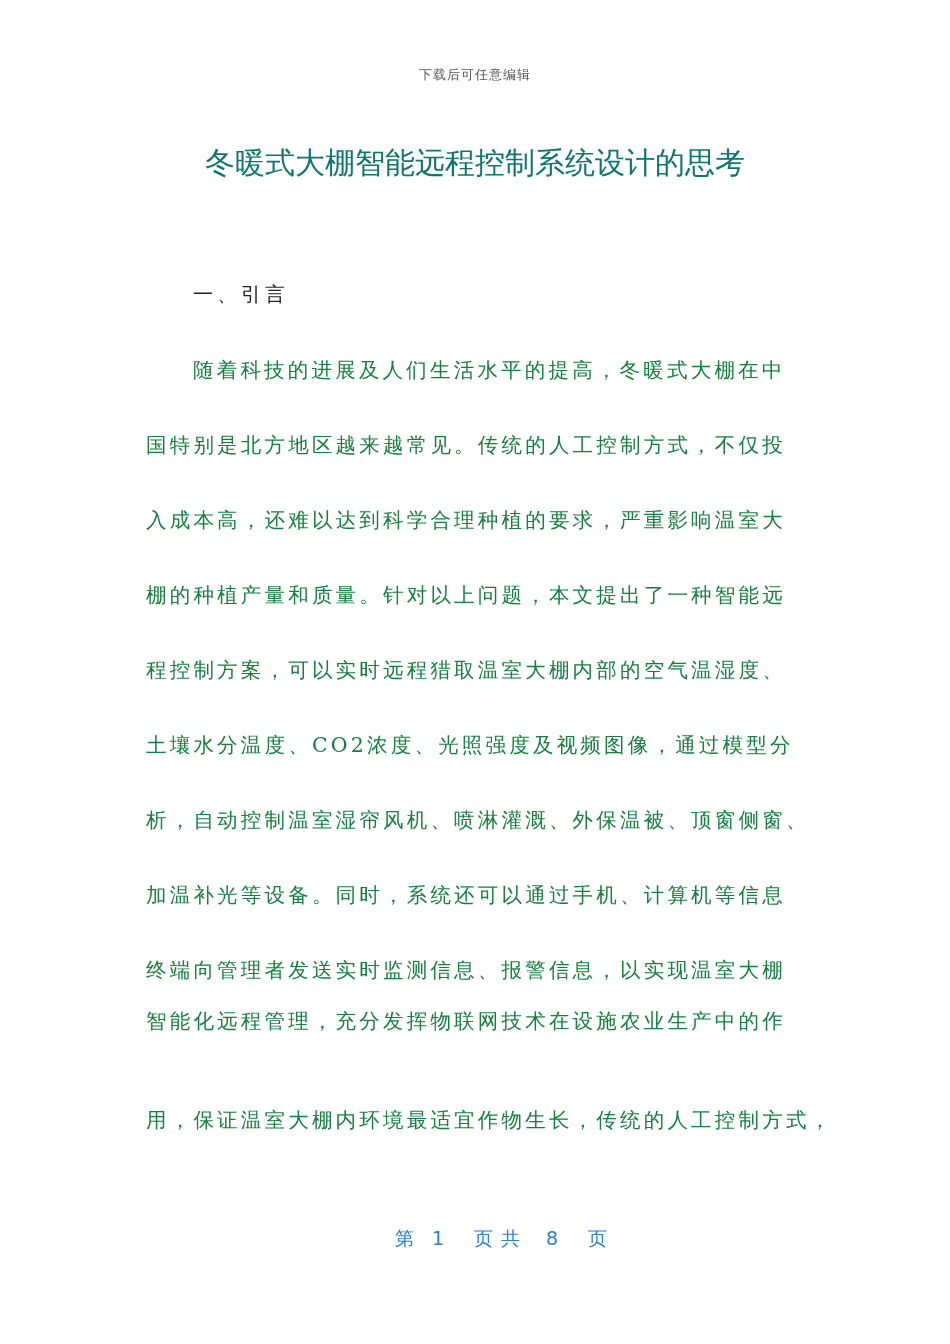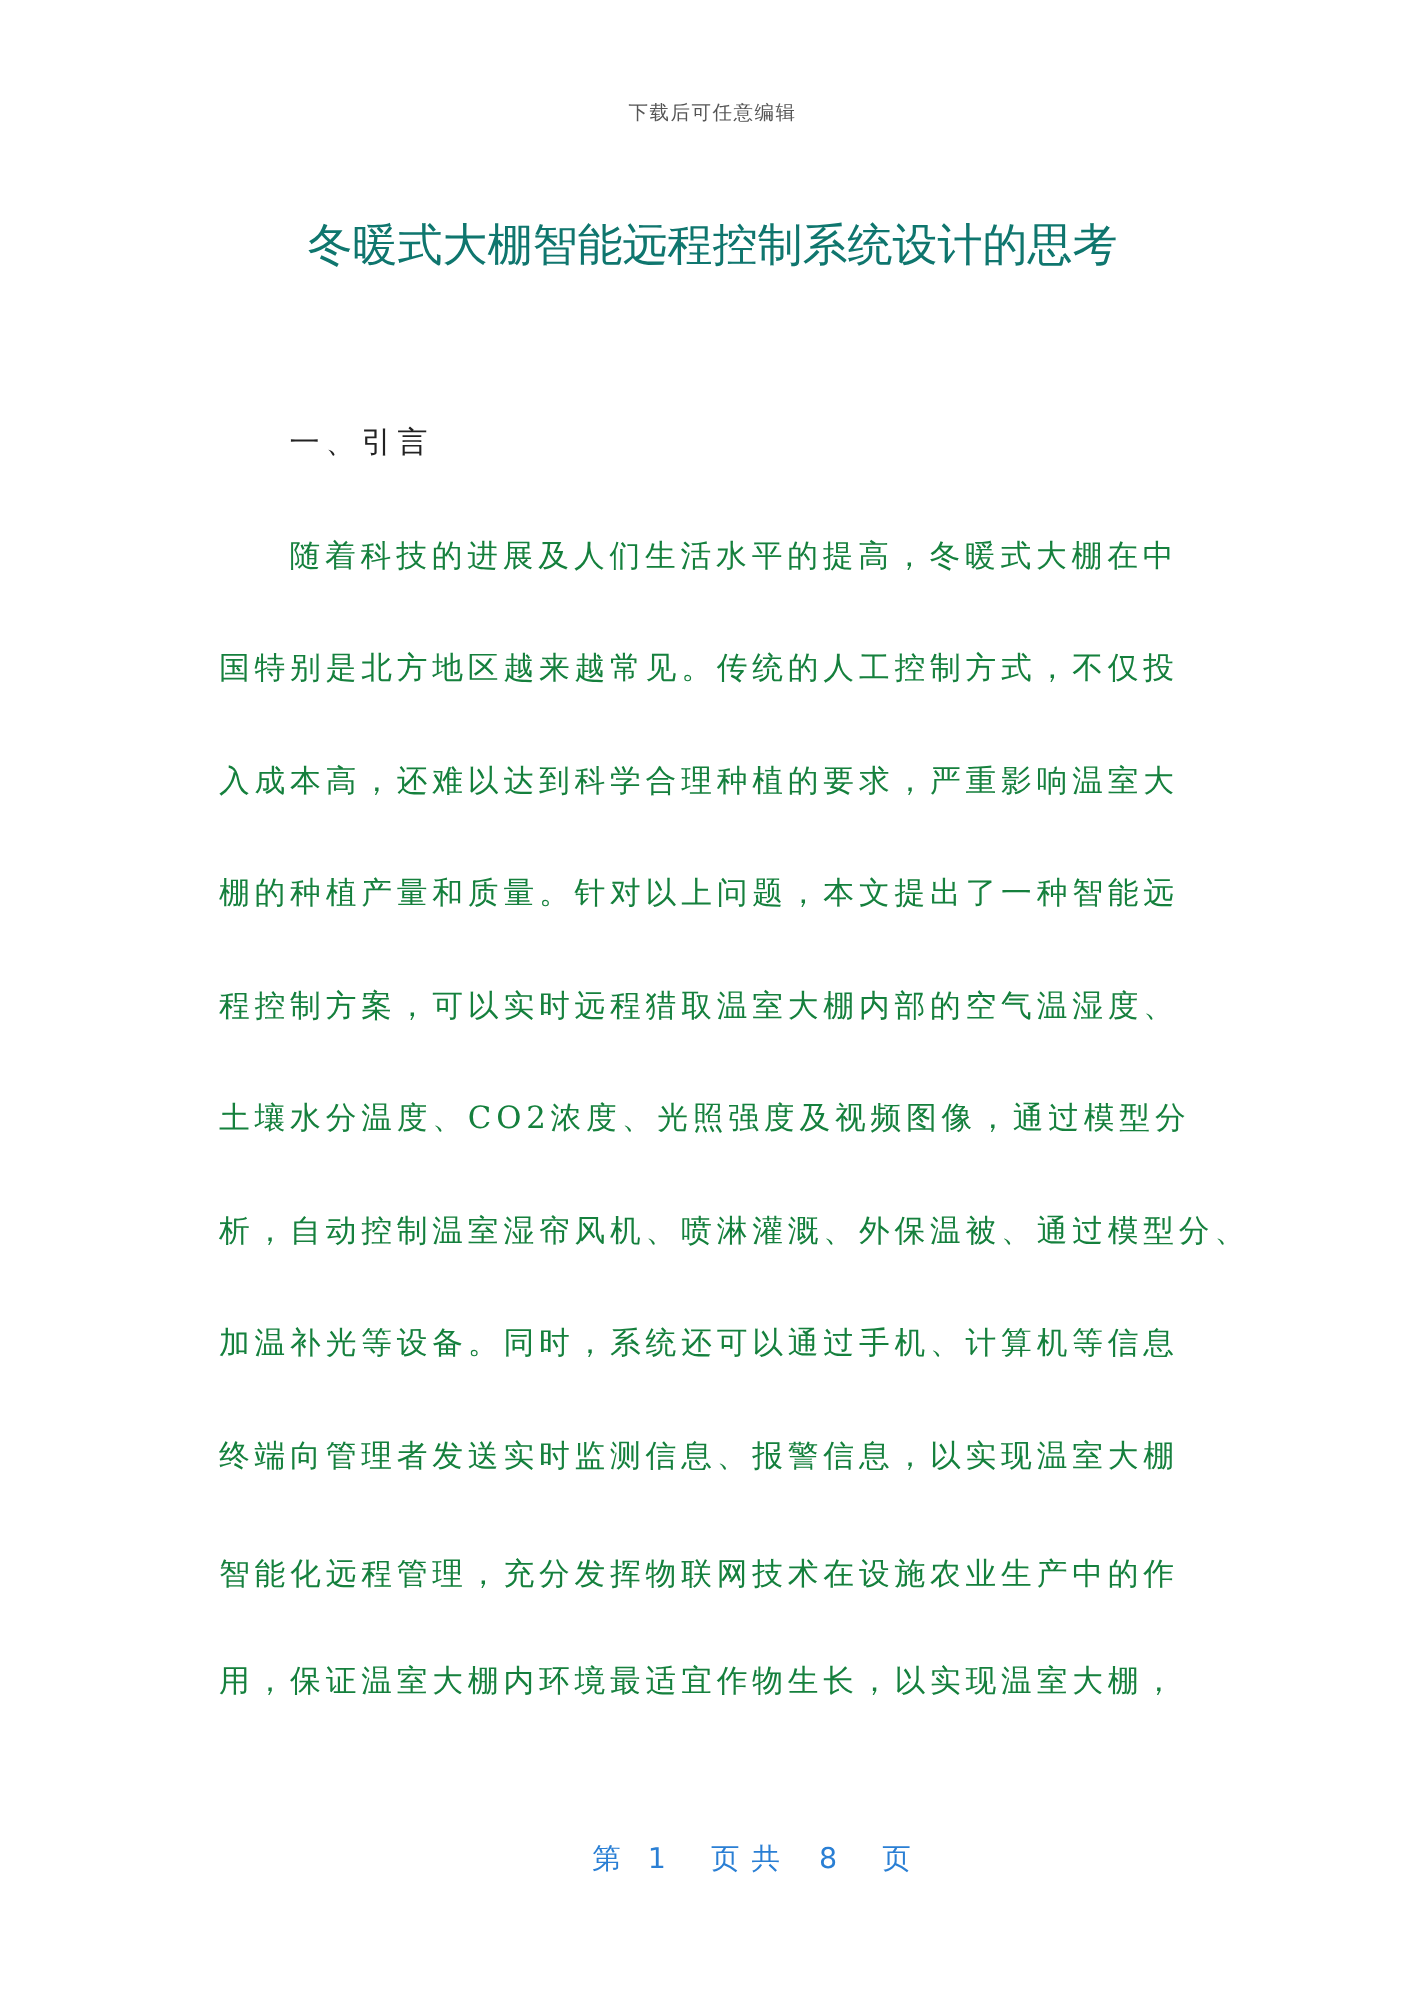--- a/index.html
+++ b/index.html
@@ -79,21 +79,21 @@
 <div class="doc-title">冬暖式大棚智能远程控制系统设计的思考</div>
 
 <div class="section-heading">一、引言</div>
 
 <div class="body-line" style="top:356px; left:193px;">随着科技的进展及人们生活水平的提高，冬暖式大棚在中</div>
 <div class="body-line" style="top:431px;">国特别是北方地区越来越常见。传统的人工控制方式，不仅投</div>
 <div class="body-line" style="top:506px;">入成本高，还难以达到科学合理种植的要求，严重影响温室大</div>
 <div class="body-line" style="top:581px;">棚的种植产量和质量。针对以上问题，本文提出了一种智能远</div>
 <div class="body-line" style="top:656px;">程控制方案，可以实时远程猎取温室大棚内部的空气温湿度、</div>
 <div class="body-line" style="top:731px;">土壤水分温度、CO2浓度、光照强度及视频图像，通过模型分</div>
-<div class="body-line" style="top:806px;">析，自动控制温室湿帘风机、喷淋灌溉、外保温被、通过模型分、</div>
+<div class="body-line" style="top:806px;">析，自动控制温室湿帘风机、喷淋灌溉、外保温被、顶窗侧窗、</div>
 <div class="body-line" style="top:881px;">加温补光等设备。同时，系统还可以通过手机、计算机等信息</div>
 <div class="body-line" style="top:956px;">终端向管理者发送实时监测信息、报警信息，以实现温室大棚</div>
-<div class="body-line" style="top:1035px;font-family:Liberation Serif, serif;">智能化远程管理，充分发挥物联网技术在设施农业生产中的作</div>
-<div class="body-line" style="top:1106px;">用，保证温室大棚内环境最适宜作物生长，以实现温室大棚，</div>
+<div class="body-line" style="top:1007px;font-family:Liberation Serif, serif;">智能化远程管理，充分发挥物联网技术在设施农业生产中的作</div>
+<div class="body-line" style="top:1106px;">用，保证温室大棚内环境最适宜作物生长，传统的人工控制方式，</div>
 
 <div class="page-footer">
   <span>第</span><span class="pf-gap"></span><span>1</span><span class="pf-gap-lg"></span><span style="letter-spacing:8px;">页共</span><span class="pf-gap"></span><span>8</span><span class="pf-gap-lg"></span><span>页</span>
 </div>
 
 </body></html>

